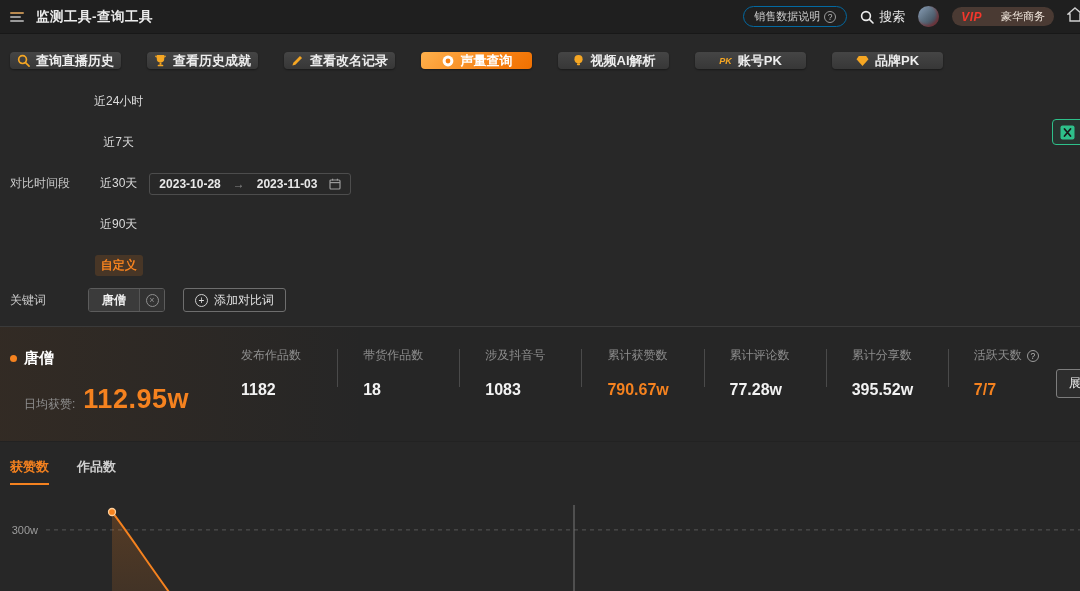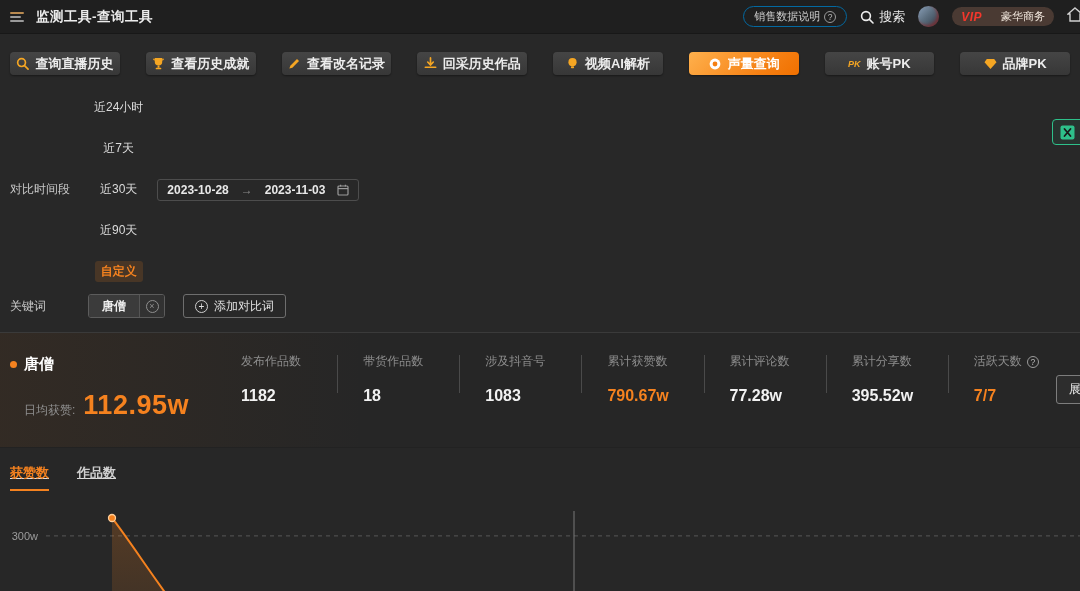--- a/index.html
+++ b/index.html
@@ -18,33 +18,33 @@
   .qcircle { display:inline-flex; align-items:center; justify-content:center; width:12px; height:12px; border:1px solid #9a9a9a; border-radius:50%; font-size:8.5px; color:#bbb; }
   .search-box { display:flex; align-items:center; gap:5px; font-size:13px; color:#ededed; cursor:pointer; }
   .avatar { width:21px; height:21px; border-radius:50%; background:linear-gradient(135deg,#8aa0b8 0%,#5d6f80 45%,#2e3a46 100%); box-shadow:inset -2px -2px 3px rgba(150,30,30,.55); cursor:pointer; }
   .vip-badge { display:flex; align-items:center; gap:19px; background:#4a3a33; border-radius:11px; padding:2px 9px; cursor:pointer; }
   .vip-logo { color:#f5372c; font-weight:900; font-style:italic; font-size:12px; letter-spacing:.5px; }
   .vip-text { font-size:11px; color:#f3e9df; }
   .home-partial { margin-right:-13px; color:#cfcfcf; }
 
   
   .tabs-row { display:flex; gap:26px; padding:18px 10px 14px 10px; }
-  .ftab { width:111px; height:23px; border-radius:4px; background:linear-gradient(180deg,#454545,#373737); display:flex; align-items:center; justify-content:center; gap:6px; font-size:13px; font-weight:bold; color:#ededed; cursor:pointer; box-shadow:0 1px 2px rgba(0,0,0,.4); }
+  .ftab { width:111px; height:17px; border-radius:4px; background:linear-gradient(180deg,#454545,#373737); display:flex; align-items:center; justify-content:center; gap:6px; font-size:13px; font-weight:bold; color:#ededed; cursor:pointer; box-shadow:0 1px 2px rgba(0,0,0,.4); }
   .ftab .ticon { display:flex; align-items:center; color:#f5a623; }
   .ftab.active { background:linear-gradient(135deg,#ffb14d 0%,#f57f12 70%, #f07000 100%); color:#fff; }
   .ftab.active .ticon { color:#fff; }
   .pk-glyph { font-size:9px; font-weight:900; font-style:italic; color:#f5a623; }
 
   
   .filter-row { display:flex; align-items:center; padding:8px 10px 0 10px; font-size:12px; }
   .row-label { color:#c9c9c9; width:64px; flex:none; }
   .time-opts { display:flex; align-items:center; gap:20px; margin-left:14px;flex-direction:column; }
   .topt { color:#dcdcdc; cursor:pointer; padding:2px 6px; border-radius:3px; }
   .topt.active { color:#f5821f; background:rgba(245,130,31,.16); font-weight:bold; }
-  .date-range { margin-left:8px; display:flex; align-items:center; gap:12px; border:1px solid #4d4d4d; border-radius:3px; height:22px; padding:0 9px; font-size:12px; font-weight:bold; color:#e8e8e8; cursor:pointer; }
+  .date-range { margin-left:0; display:flex; align-items:center; gap:12px; border:1px solid #4d4d4d; border-radius:3px; height:22px; padding:0 9px; font-size:12px; font-weight:bold; color:#e8e8e8; cursor:pointer; }
   .date-arrow { color:#8a8a8a; font-weight:normal; }
   .cal-icon { color:#9a9a9a; display:flex; }
 
   
   .keyword-row { display:flex; align-items:center; padding:12px 10px 0 10px; font-size:12px; }
   .kw-tag { margin-left:14px; display:flex; height:24px; border:1px solid #5c5c5c; border-radius:3px; overflow:hidden; cursor:pointer; }
   .kw-tag-text { padding:0 13px; background:#3b3b3b; color:#f0f0f0; font-weight:bold; display:flex; align-items:center; }
   .kw-tag-close { width:25px; background:#323232; border-left:1px solid #555; display:flex; align-items:center; justify-content:center; color:#8f8f8f; }
   .kw-close-circle { width:13px; height:13px; border:1px solid #8f8f8f; border-radius:50%; font-size:9px; display:flex; align-items:center; justify-content:center; }
   .add-compare { margin-left:18px; display:flex; align-items:center; gap:6px; height:24px; padding:0 11px; border:1px solid #6e6e6e; border-radius:3px; color:#e2e2e2; cursor:pointer; }
@@ -63,21 +63,21 @@
   .stat-cols { flex:1; display:flex; }
   .scol { flex:1; padding-left:26px; position:relative; }
   .scol + .scol::before { content:""; position:absolute; left:0; top:2px; height:38px; width:1px; background:#4a4a4a; }
   .scol .slabel { font-size:12px; color:#8d8d8d; display:flex; align-items:center; gap:5px; }
   .scol .svalue { margin-top:17px; font-size:16px; font-weight:bold; color:#f2f2f2; }
   .scol .svalue.hl { color:#f5821f; }
   .expand-btn { position:absolute; left:1056px; top:42px; padding:5px 12px; border:1px solid #7d7d7d; border-radius:3px; background:#2d2d2d; color:#ededed; font-size:12px; cursor:pointer; white-space:nowrap; }
 
   
   .chart-section { position:relative; height:321px; background:#272727; }
-  .chart-tabs { display:flex; gap:28px; padding:16px 10px 0 10px; font-size:13px;text-decoration:underline; }
+  .chart-tabs { display:flex; gap:28px; padding:16px 10px 0 10px; font-size:13px; }
   .ctab { color:#cfcfcf; cursor:pointer; padding-bottom:7px; font-weight:bold; }
   .ctab.active { color:#f5821f; border-bottom:2px solid #f5821f; }
   #chart-svg { position:absolute; left:0; bottom:0; }
   #chart-svg text { font-family:"Liberation Sans", sans-serif; }
 </style>
 </head>
 <body>
 
 <div class="canvas">
 
@@ -135,46 +135,37 @@
       <span>查看历史成就</span>
     </div>
     <div class="ftab">
       <span class="ticon">
           <svg width="13" height="13" viewBox="0 0 14 14">
             <path d="M1.5 12.5 l1 -3.2 7.2 -7.2 2.2 2.2 -7.2 7.2 Z" fill="currentColor"></path>
           </svg>
         </span>
       <span>查看改名记录</span>
     </div>
-    <div class="ftab">
-      <span class="ticon">
-          <svg width="13" height="13" viewBox="0 0 14 14">
-            <path d="M7 1 v7 M4 5.4 l3 3.2 3 -3.2" fill="none" stroke="currentColor" stroke-width="1.8" stroke-linecap="round"></path>
-            <path d="M1.5 11 h11" stroke="currentColor" stroke-width="1.8" stroke-linecap="round"></path>
-          </svg>
-        </span>
-      <span>回采历史作品</span>
+    <div class="ftab active">
+      <span class="ticon">
+          <svg width="14" height="14" viewBox="0 0 14 14">
+            <circle cx="7" cy="7" r="5.4" fill="currentColor"></circle>
+            <circle cx="7" cy="7" r="2.4" fill="#f57f12"></circle>
+          </svg>
+        </span>
+      <span>声量查询</span>
     </div>
     <div class="ftab">
       <span class="ticon">
           <svg width="13" height="13" viewBox="0 0 14 14">
             <circle cx="7" cy="5.6" r="4.4" fill="currentColor"></circle>
             <rect x="5.3" y="10" width="3.4" height="2" rx=".8" fill="currentColor"></rect>
           </svg>
         </span>
       <span>视频AI解析</span>
-    </div>
-    <div class="ftab active">
-      <span class="ticon">
-          <svg width="14" height="14" viewBox="0 0 14 14">
-            <circle cx="7" cy="7" r="5.4" fill="currentColor"></circle>
-            <circle cx="7" cy="7" r="2.4" fill="#f57f12"></circle>
-          </svg>
-        </span>
-      <span>声量查询</span>
     </div>
     <div class="ftab">
       <span class="ticon pk-glyph">PK</span>
       <span>账号PK</span>
     </div>
     <div class="ftab">
       <span class="ticon">
           <svg width="13" height="12" viewBox="0 0 14 13">
             <path d="M3 1 h8 l2.5 3.5 L7 12 L.5 4.5 Z" fill="currentColor"></path>
           </svg>

